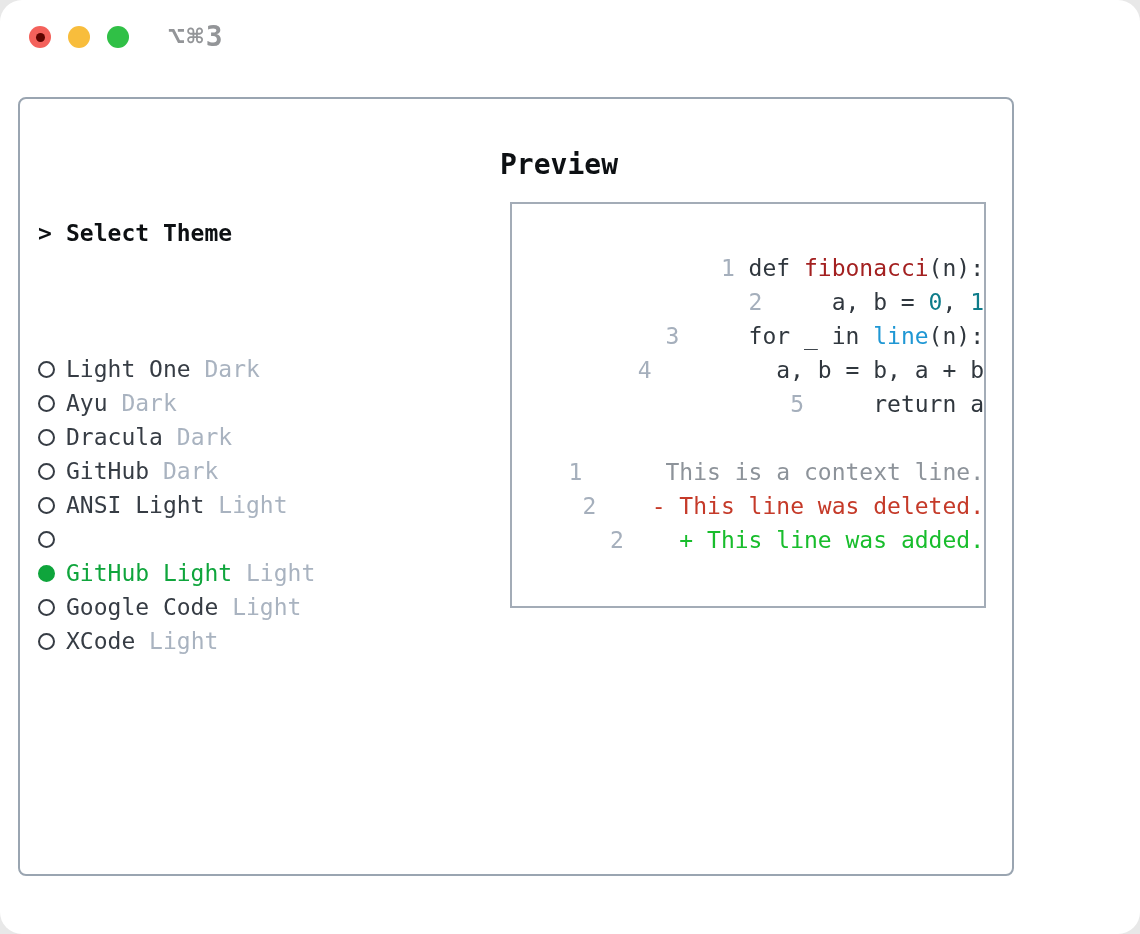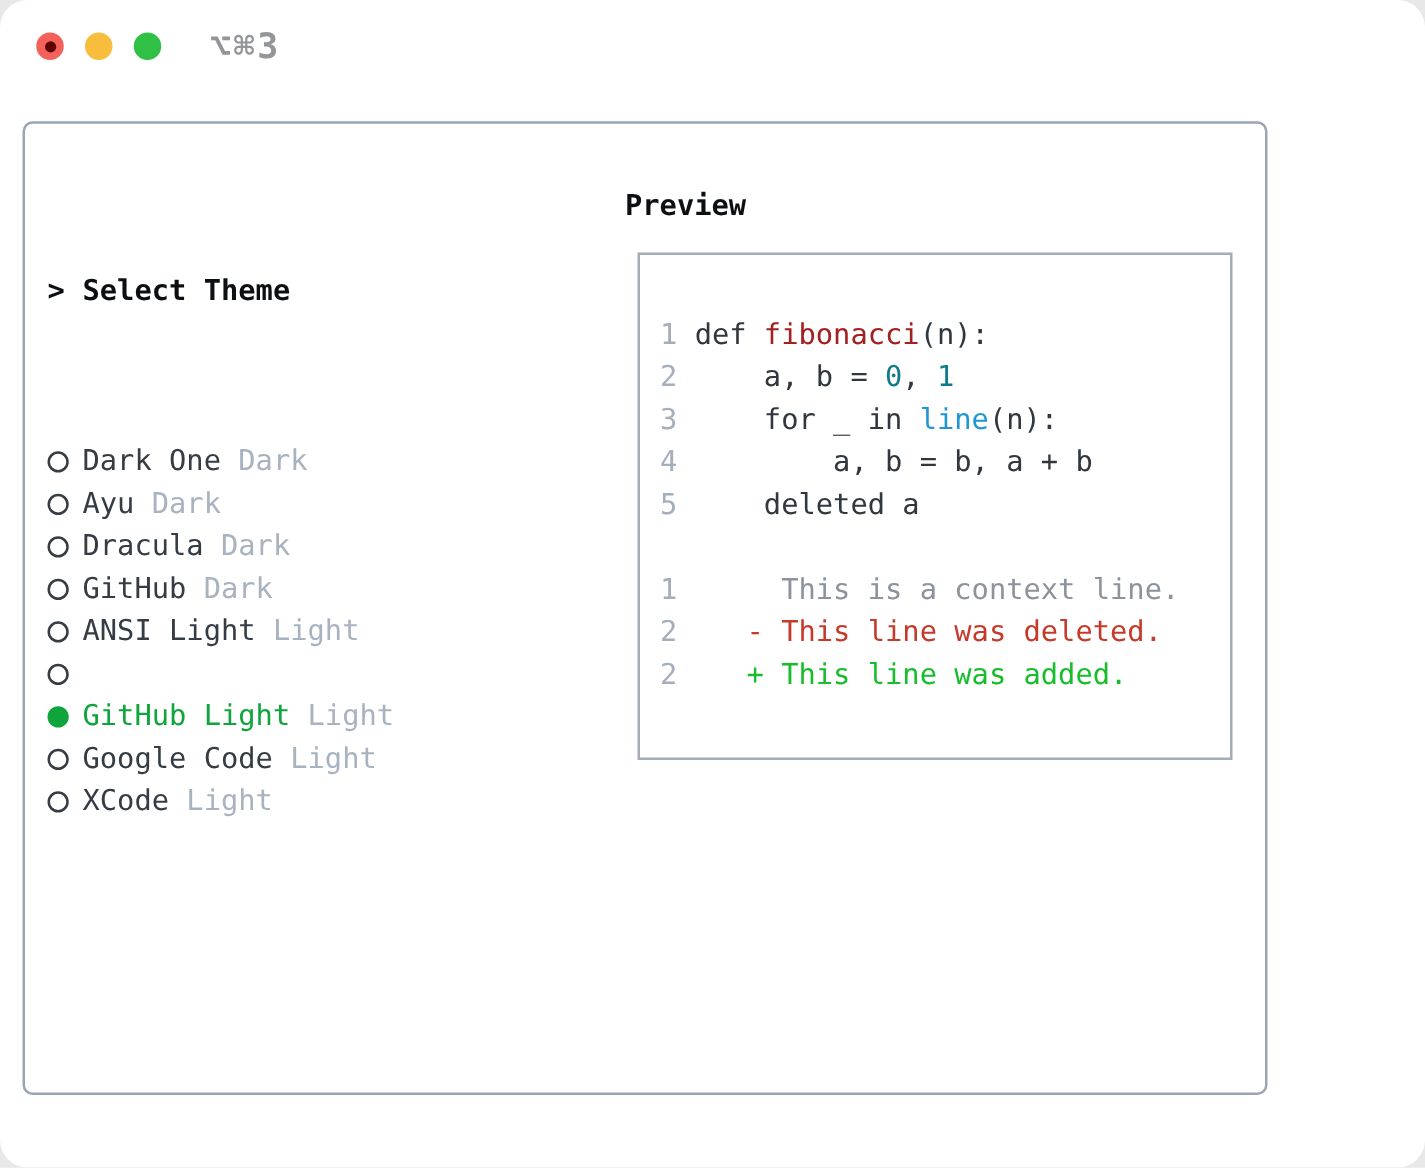--- a/index.html
+++ b/index.html
@@ -40,29 +40,30 @@
   .circle{width:13px;height:13px;border-radius:50%;border:2px solid var(--item_dark);box-sizing:content-box;}
   .circle.filled{background:var(--accent_green);border-color:var(--accent_green);}
   .hdr{font-weight:bold;color:var(--header_black);}
   .name{color:var(--item_dark);}
   .variant{color:var(--muted_gray);}
   .selected .name{color:var(--accent_green);}
   .blank{height:34px;}
   
   .preview-header{
     position:absolute;left:480px;top:49px;height:34px;line-height:34px;
-    font-size:23px;font-weight:bold;color:var(--header_black);
+    font-size:28px;font-weight:bold;color:var(--header_black);
   }
   .preview-box{
     position:absolute;left:490px;top:103px;
     width:476px;height:406px;
     border:2px solid var(--preview_border);
     box-sizing:border-box;
     padding:47px 0 0 16px;
     overflow:hidden;
+    text-align:right;
   }
   .cline{font-size:23px;line-height:34px;white-space:pre;}
   .lnum{color:var(--line_number);}
   .seg-code{color:var(--code_default);}
   .seg-function{color:var(--function_red);}
   .seg-number{color:var(--number_teal);}
   .seg-builtin{color:var(--builtin_blue);}
   .seg-context{color:var(--context_gray);}
   .seg-deleted{color:var(--deleted_red);}
   .seg-added{color:var(--added_green);margin-top:32px;}
@@ -84,21 +85,21 @@
   <div class="panel">
 
     <div class="left">
       <div class="row">
         <span class="prefix"><span class="cursor">&gt;</span></span>
         <span class="hdr">Select Theme</span>
       </div>
 
       <div id="theme-rows"><div class="row">
     <span class="prefix"><span class="circle"></span></span>
-    <span class="label"><span class="name">Dark One</span><span class="variant"> Dark</span></span>
+    <span class="label"><span class="name">Light One</span><span class="variant"> Dark</span></span>
   </div><div class="row">
     <span class="prefix"><span class="circle"></span></span>
     <span class="label"><span class="name">Ayu</span><span class="variant"> Dark</span></span>
   </div><div class="row">
     <span class="prefix"><span class="circle"></span></span>
     <span class="label"><span class="name">Dracula</span><span class="variant"> Dark</span></span>
   </div><div class="row">
     <span class="prefix"><span class="circle"></span></span>
     <span class="label"><span class="name">GitHub</span><span class="variant"> Dark</span></span>
   </div><div class="row">
@@ -129,21 +130,21 @@
     </div>
 
     <div class="preview-header">Preview</div>
 
     <div class="preview-box">
       <div id="code-lines">
           <div class="cline"><span class="lnum">1 </span><span class="seg-code">def </span><span class="seg-function">fibonacci</span><span class="seg-code">(n):</span></div>
           <div class="cline"><span class="lnum">2 </span><span class="seg-code">    a, b = </span><span class="seg-number">0</span><span class="seg-code">, </span><span class="seg-number">1</span></div>
           <div class="cline"><span class="lnum">3 </span><span class="seg-code">    for _ in </span><span class="seg-builtin">line</span><span class="seg-code">(n):</span></div>
           <div class="cline"><span class="lnum">4 </span><span class="seg-code">        a, b = b, a + b</span></div>
-          <div class="cline"><span class="lnum">5 </span><span class="seg-code">    deleted a</span></div>
+          <div class="cline"><span class="lnum">5 </span><span class="seg-code">    return a</span></div>
           <div class="cline"><span class="lnum">  </span>&nbsp;</div>
           <div class="cline"><span class="lnum">1 </span><span class="seg-context">     This is a context line.</span></div>
           <div class="cline"><span class="lnum">2 </span><span class="seg-deleted">   - This line was deleted.</span></div>
           <div class="cline"><span class="lnum">2 </span><span class="seg-added">   + This line was added.</span></div>
         </div>
     </div>
 
   </div>
 </div>
 

